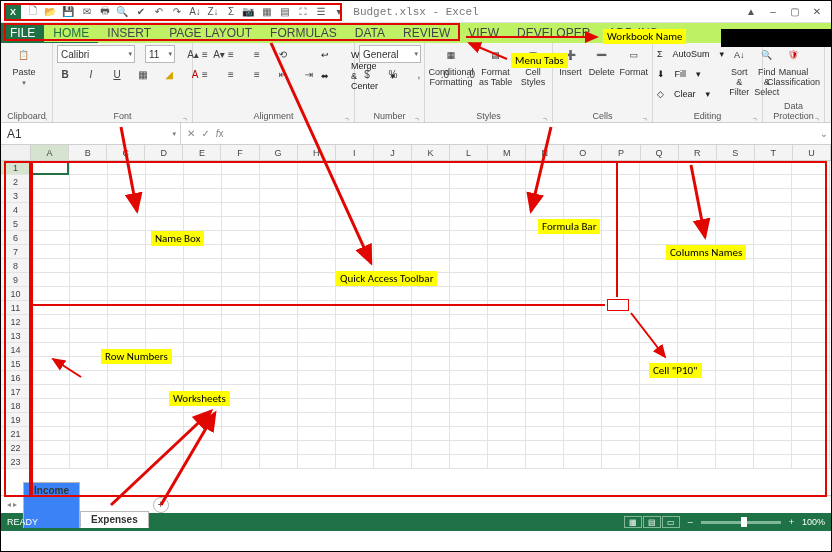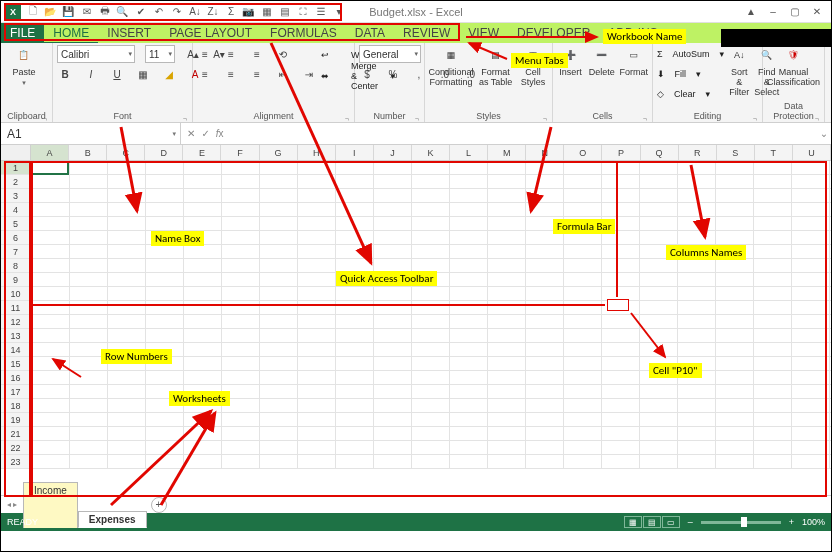--- a/index.html
+++ b/index.html
@@ -3,21 +3,21 @@
 <meta charset="utf-8">
 <style>
   * { box-sizing: border-box; margin: 0; padding: 0; font-family: "Segoe UI", Tahoma, sans-serif; }
   body { background: #fff; width: 832px; height: 552px; overflow: hidden; position: relative; font-size: 10px; color: #222; border: 1px solid #000; }
 
   
   .qat-bar { height: 22px; background: #fff; display: flex; align-items: center; position: relative; border-bottom: 1px solid #e0e0e0; }
   .excel-icon { width: 16px; height: 16px; margin: 0 4px; background: #1e7245; color: #fff; display: flex; align-items: center; justify-content: center; font-weight: bold; font-size: 9px; }
   .qat { display: flex; align-items: center; gap: 2px; }
   .qat-btn { width: 16px; height: 16px; display: flex; align-items: center; justify-content: center; color: #555; font-size: 10px; cursor: pointer; }
-  .title-text { position: absolute; left: 50%; transform: translateX(-50%); color: #777; font-size: 11px; }
+  .title-text { position: absolute; left: 50%; transform: translateX(-50%); color: #777; font-size: 11px; font-family: Liberation Mono, monospace; }
   .win-controls { position: absolute; right: 4px; display: flex; gap: 2px; }
   .win-btn { width: 20px; height: 14px; display: flex; align-items: center; justify-content: center; color: #555; cursor: pointer; font-size: 10px; }
   .user-block { position: absolute; right: 0; top: 28px; width: 110px; height: 18px; background: #000; z-index: 30; }
 
   
   .menu-tabs { height: 20px; display: flex; align-items: stretch; background: #bef264; font-size: 12px; }
   .menu-tab { padding: 0 9px; display: flex; align-items: center; color: #444; cursor: pointer; }
   .menu-tab.file { background: #1e7245; color: #fff; }
   .menu-tab.active { color: #1e7245; border-bottom: 1px solid #1e7245; }
 
@@ -57,21 +57,21 @@
   .row-h { width: 30px; border-right: 1px solid #cfcfcf; border-bottom: 1px solid #e3e3e3; background: #f4f4f4; text-align: center; font-size: 9px; color: #444; display: flex; align-items: center; justify-content: center; cursor: pointer; }
   .row-h.sel { background: #d5e3cf; }
   .cells { flex: 1; border-bottom: 1px solid #e3e3e3; position: relative; }
   .cells::before { content: ""; position: absolute; inset: 0; background-image: linear-gradient(to right, #e3e3e3 1px, transparent 1px); background-size: 38px 100%; }
   .active-cell { position: absolute; border: 2px solid #217346; background: #fff; z-index: 5; }
 
   
   .sheet-bar { height: 18px; background: #fff; border-top: 1px solid #cfcfcf; display: flex; align-items: center; font-size: 10px; }
   .sheet-nav { display: flex; gap: 2px; padding: 0 6px; color: #888; }
   .sheet-nav span { cursor: pointer; font-size: 8px; }
-  .sheet-tab { padding: 2px 10px; border: 1px solid #b8b8b8; border-bottom: none; background: #fef9c3; color: #333; cursor: pointer; margin-top: 1px; }
+  .sheet-tab { padding: 2px 10px; border: 1px solid #b8b8b8; border-bottom: none; background: #3b82f6; color: #333; cursor: pointer; margin-top: 1px; font-weight: bold; }
   .sheet-tab.active { background: #fff; font-weight: bold; border-bottom: 1px solid #fff; margin-top: 30px; }
   .add-sheet { width: 16px; height: 16px; border: 1px solid #b8b8b8; border-radius: 8px; display: flex; align-items: center; justify-content: center; margin-left: 4px; color: #555; cursor: pointer; font-size: 10px; }
 
   
   .status-bar { height: 18px; background: #1e7245; color: #fff; display: flex; align-items: center; font-size: 9px; padding: 0 6px; justify-content: space-between; }
   .status-right { display: flex; align-items: center; gap: 8px; }
   .view-btns { display: flex; gap: 1px; }
   .view-btn { width: 18px; height: 12px; border: 1px solid #7fb798; display: flex; align-items: center; justify-content: center; cursor: pointer; font-size: 8px; }
   .zoom-slider { width: 80px; height: 3px; background: #7fb798; position: relative; }
   .zoom-thumb { position: absolute; width: 6px; height: 10px; background: #fff; top: -4px; left: 50%; }
@@ -434,21 +434,21 @@
 </div>
 
 <div class="red-box" style="left:3px;top:2px;width:338px;height:18px"></div>
 <div class="red-box" style="left:3px;top:22px;width:456px;height:18px"></div>
 <div class="red-box" style="left:30px;top:160px;width:796px;height:336px"></div>
 <div class="red-box" style="left:3px;top:160px;width:27px;height:336px"></div>
 
 <div class="anno" style="left:602px;top:28px">Workbook Name</div>
 <div class="anno" style="left:510px;top:52px">Menu Tabs</div>
 <div class="anno" style="left:150px;top:230px">Name Box</div>
-<div class="anno" style="left:552px;top:218px">Formula Bar</div>
+<div class="anno" style="left:537px;top:218px">Formula Bar</div>
 <div class="anno" style="left:665px;top:244px">Columns Names</div>
 <div class="anno" style="left:335px;top:270px">Quick Access Toolbar</div>
 <div class="anno" style="left:100px;top:348px">Row Numbers</div>
 <div class="anno" style="left:168px;top:390px">Worksheets</div>
 <div class="anno" style="left:648px;top:362px">Cell "P10"</div>
 
 <div style="position:absolute;left:606px;top:298px;width:22px;height:12px;border:1px solid #e10600;background:#fff;z-index:23"></div>
 
 <svg class="arrow-layer" width="832" height="552">
   <defs>

